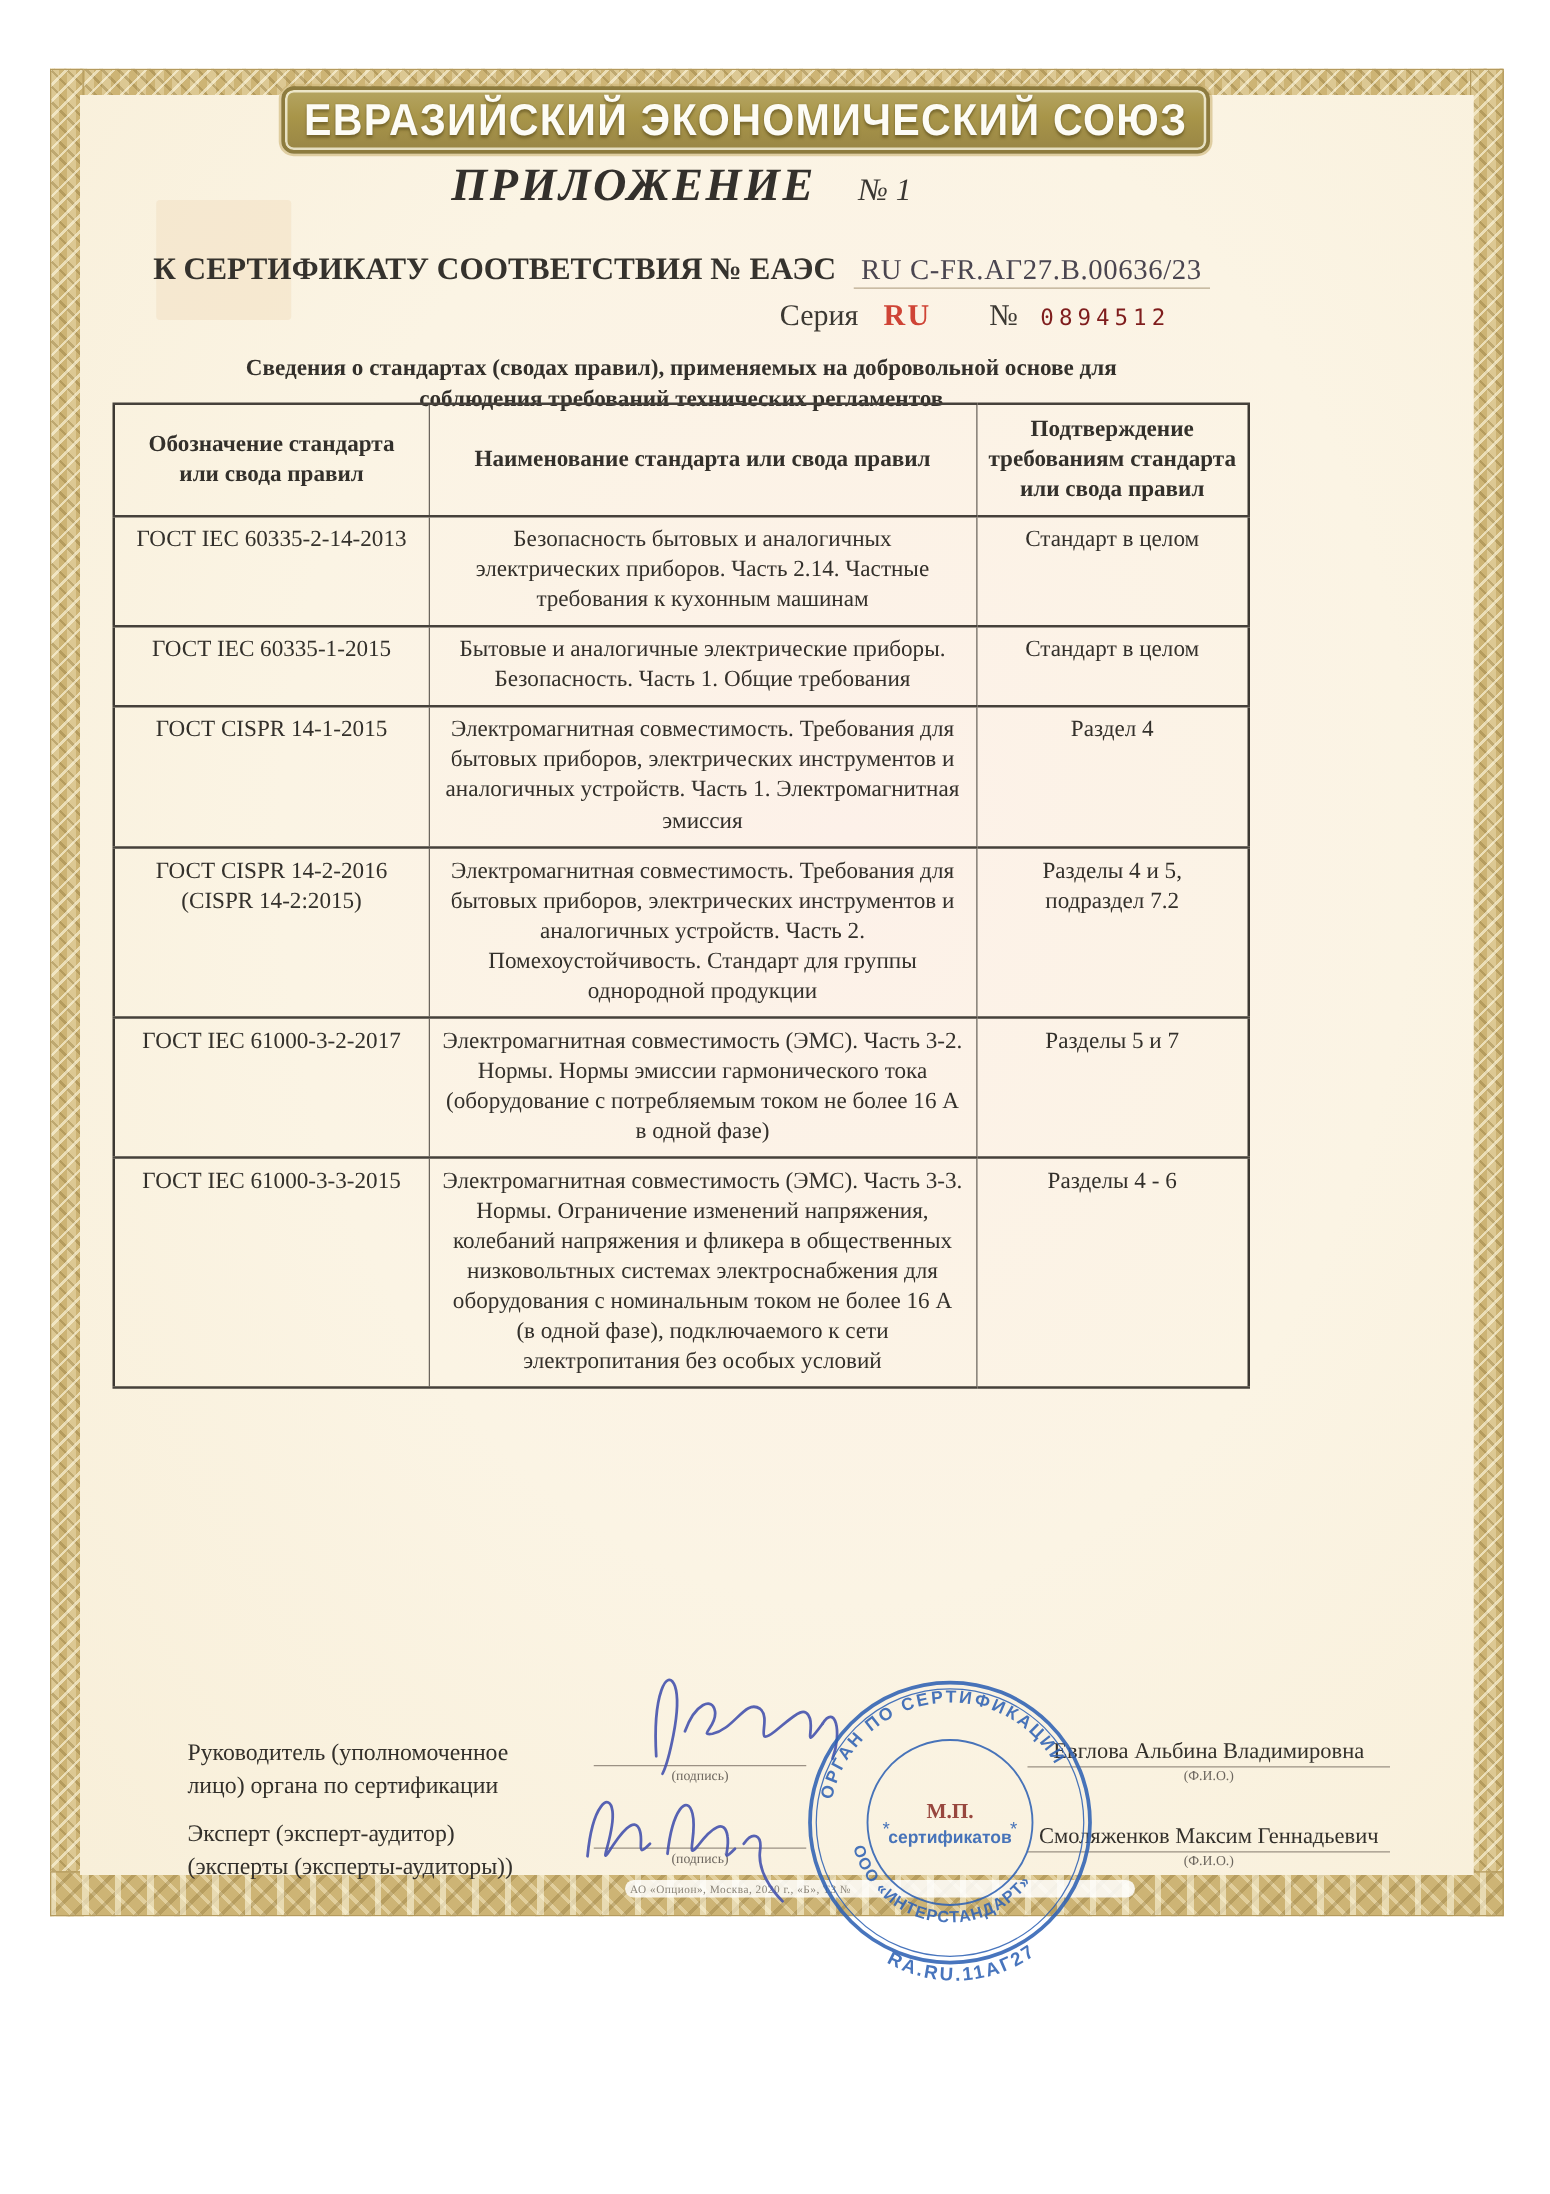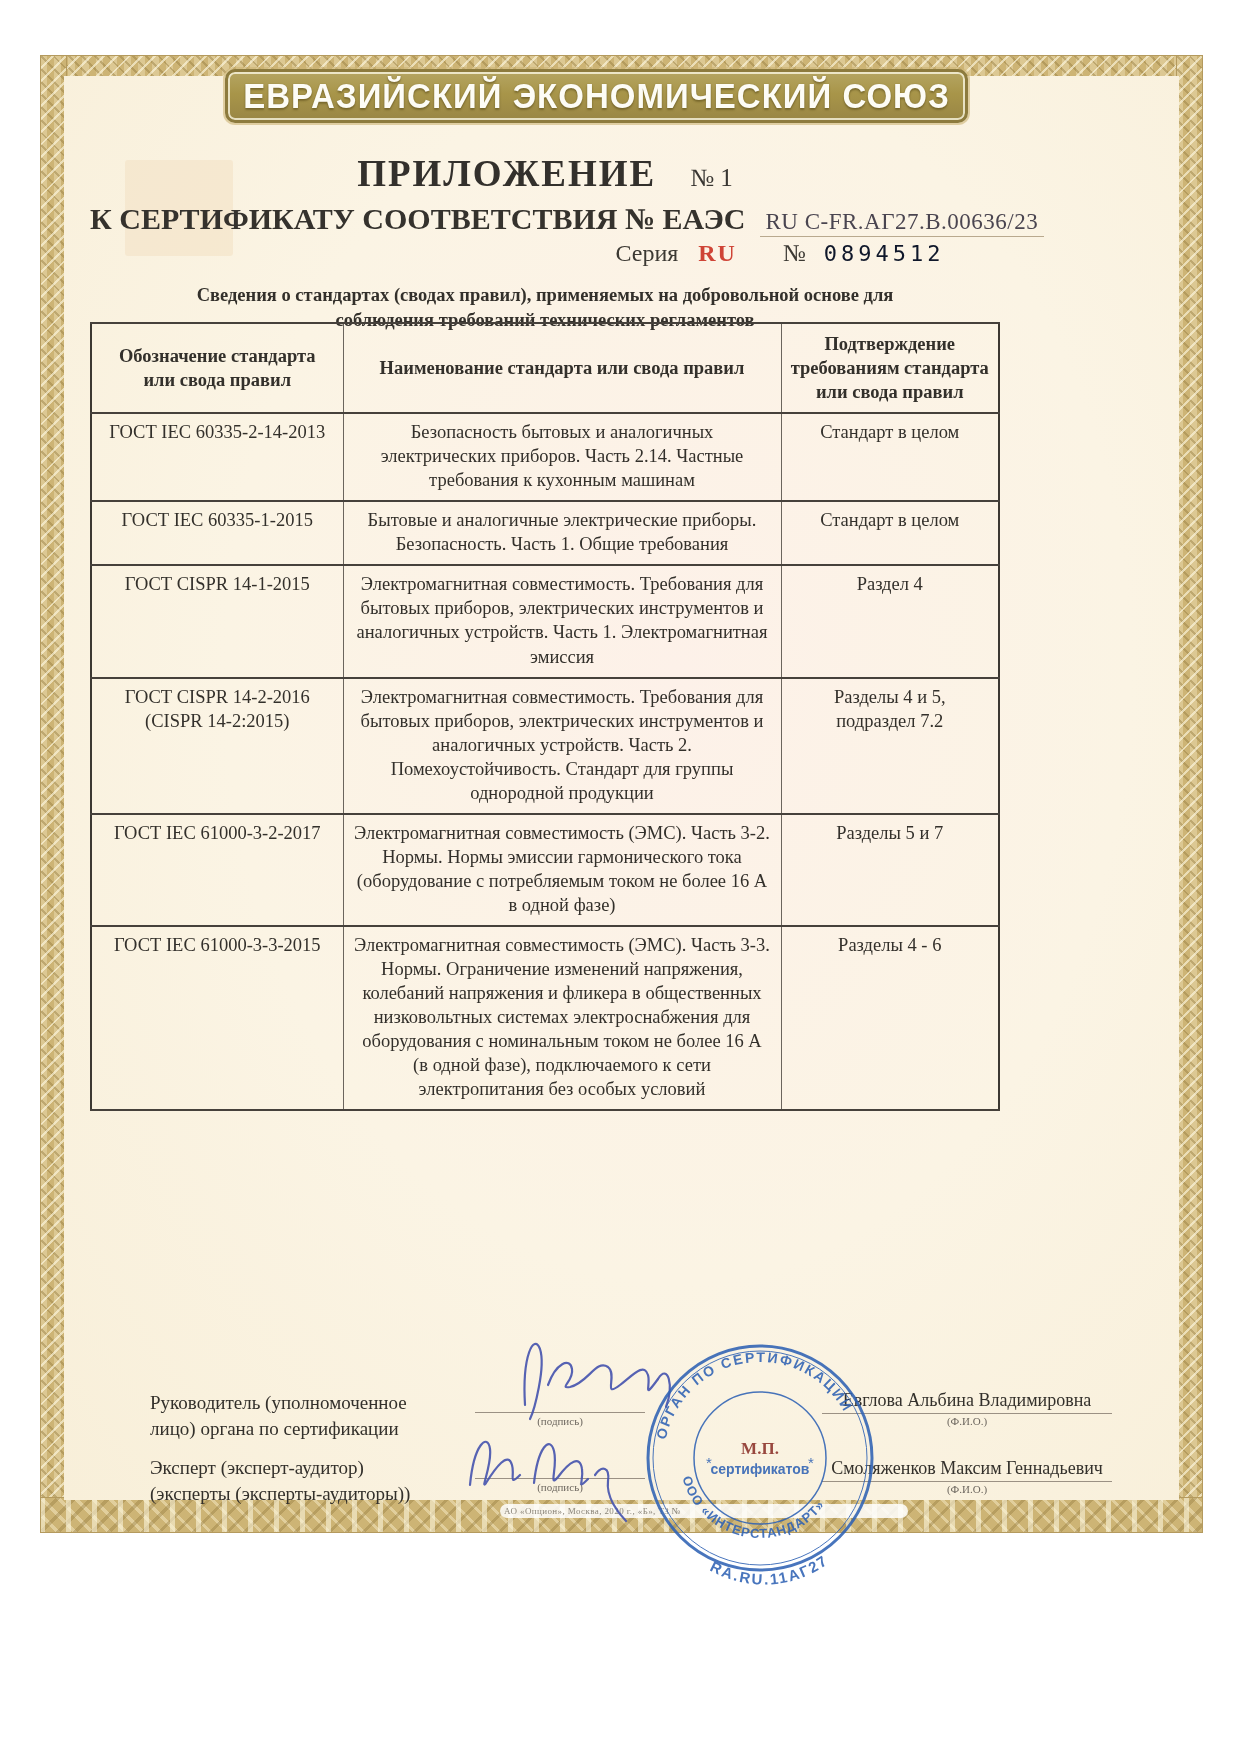--- a/index.html
+++ b/index.html
@@ -45,37 +45,37 @@
     display:flex;align-items:center;justify-content:center;
   }
   #banner .banner-text{
     font-family:"Liberation Sans", sans-serif;font-weight:700;font-size:33px;
     color:#fdfcf5;letter-spacing:1px;transform:scaleY(1.08);
     text-shadow:0 2px 2px rgba(90,75,25,.55), 0 0 1px rgba(90,75,25,.5);
     white-space:nowrap;
   }
   
   .center-col{position:absolute;left:90px;width:910px;z-index:5;text-align:center;}
-  #title-line{top:152px;}
+  #title-line{top:127px;font-style:italic;}
   #title-line .title-main{font-size:37px;font-weight:700;letter-spacing:2px;color:#33302c;}
   #title-line .title-no{font-size:25px;font-weight:400;margin-left:34px;color:#3a3733;}
   #cert-line{top:202px;white-space:nowrap;}
-  #cert-line .cert-label{font-size:30px;font-weight:700;color:#35322d;}
+  #cert-line .cert-label{font-size:25px;font-weight:700;color:#35322d;}
   #cert-line .cert-number{
     font-size:23px;color:#4a4550;margin-left:14px;letter-spacing:.5px;
     border-bottom:1px solid #b9a98e;padding:0 6px 2px 6px;
   }
   #series-line{position:absolute;left:560px;top:240px;width:440px;z-index:5;
     font-size:24px;text-align:center;white-space:nowrap;}
   #series-line .series-label{color:#3c3933;}
   #series-line .series-value{color:#cf4436;font-weight:700;letter-spacing:2px;margin-left:14px;}
   #series-line .no-sign{color:#3c3933;margin-left:40px;}
   #series-line .serial-number{
-    font-family:"DejaVu Sans Mono", monospace;color:#0f172a;letter-spacing:4px;
-    font-size:22px;margin-left:12px;
+    font-family:"DejaVu Sans Mono", monospace;color:#7f1d1d;letter-spacing:4px;
+    font-size:18px;margin-left:12px;
   }
   #intro-line{top:283px;font-size:18.5px;font-weight:700;line-height:1.35;color:#33302b;}
   
   #standards-table{
     position:absolute;left:90px;top:322px;width:908px;z-index:5;
     border-collapse:collapse;table-layout:fixed;
     font-size:18.5px;line-height:1.3;color:#33302b;
   }
   #standards-table col.c1{width:252px;}
   #standards-table col.c2{width:438px;}

